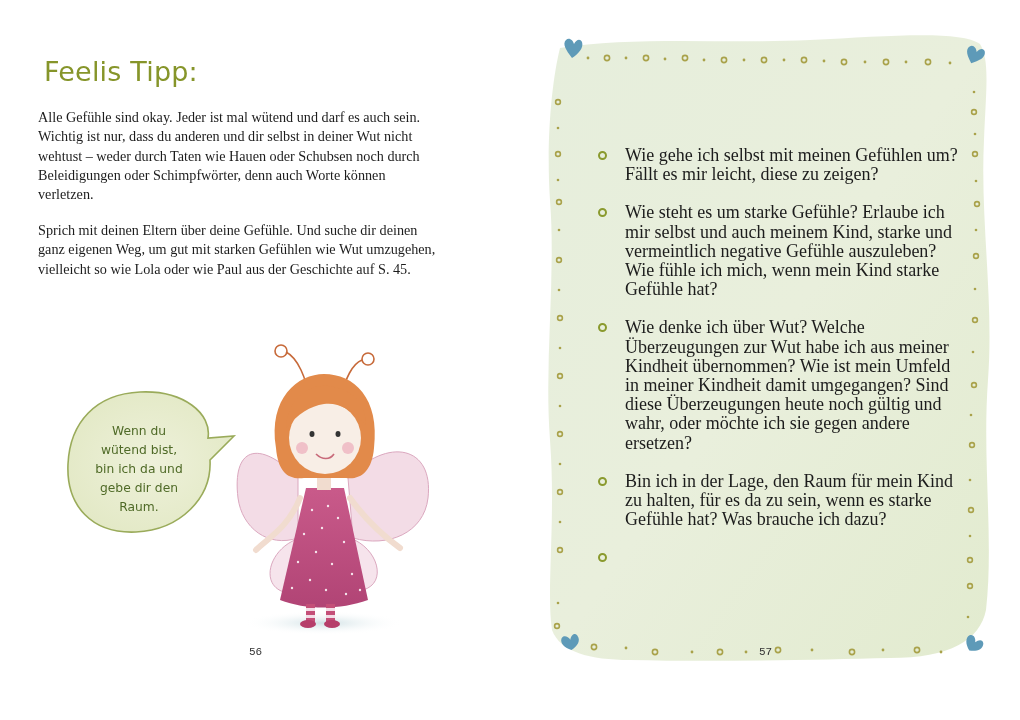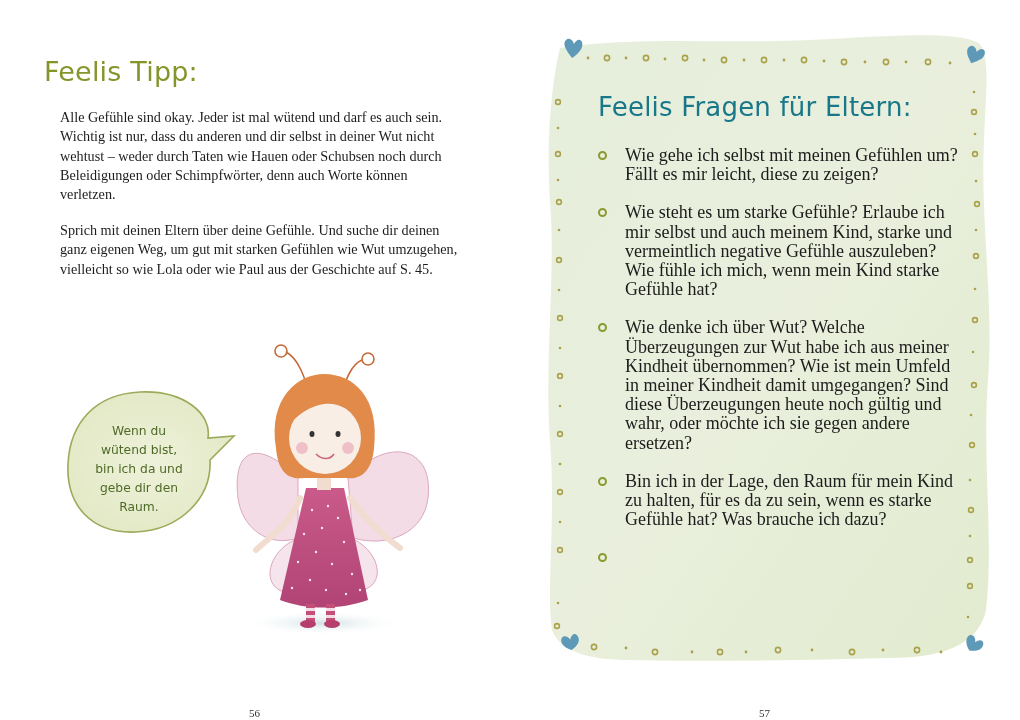--- a/index.html
+++ b/index.html
@@ -5,33 +5,33 @@
   html, body { margin:0; padding:0; }
   body { width:1020px; height:720px; background:#ffffff; position:relative; overflow:hidden;
          font-family:"Liberation Serif", "DejaVu Serif", serif; color:#1a1a1a; }
   .page { position:absolute; top:0; height:515px; }
   .page-left { left:0; width:510px; }
   .page-right { left:510px; width:510px; }
 
   .tipp-title { position:absolute; left:44px; top:56px; margin:0;
     font-family:"DejaVu Sans", sans-serif; font-size:27px; font-weight:normal;
     color:#86952a; letter-spacing:0.2px; }
-  .body-text { position:absolute; left:60px; width:400px; margin:0;
+  .body-text { position:absolute; left:38px; width:400px; margin:0;
     font-size:14.2px; line-height:19.3px; color:#1c1c1c; }
   .p1 { top:108px; }
   .p2 { top:221px; }
 
   .bubble { position:absolute; left:62px; top:388px; width:176px; height:150px; }
   .bubble svg { position:absolute; left:0; top:0; }
   .bubble-text { position:absolute; left:14px; top:34px; width:126px; text-align:center;
     font-family:"DejaVu Sans", sans-serif; font-size:12.3px; line-height:19px; color:#4f6a27; }
 
   .fairy { position:absolute; left:228px; top:338px; width:210px; height:300px; }
 
-  .page-num { position:absolute; top:707px; font-size:11px; color:#333; }
+  .page-num { position:absolute; top:646px; font-size:11px; color:#333;font-family:Liberation Mono, monospace; }
   .pn-left { left:249px; }
   .pn-right { left:249px; }
 
   .wash { position:absolute; left:0; top:0; }
   .fragen-title { position:absolute; left:88px; top:92px; margin:0;
     font-family:"DejaVu Sans", sans-serif; font-size:26px; font-weight:normal;
     color:#18788a; letter-spacing:0.2px; }
   .q-list { position:absolute; left:88px; top:146px; width:360px; margin:0; padding:0; list-style:none; }
   .q-item { position:relative; padding-left:27px; font-size:18px; line-height:19.2px; color:#1c1c1c; }
   .q-bullet { position:absolute; left:0; top:5px; width:5px; height:5px; border:2px solid #8a9a2e;
@@ -244,21 +244,20 @@
     </g>
 
     <g fill="#5e9ab8">
       <path d="M62 58 C56 50 52 44 56 40 C59 37 63 40 64 44 C66 40 70 38 72 42 C74 48 68 54 62 58 Z"></path>
       <path d="M463 64 C458 58 454 52 458 48 C461 45 465 48 466 52 C468 48 472 46 474 50 C476 56 470 60 463 64 Z" transform="rotate(12 466 55)"></path>
       <path d="M59 650 C53 646 50 640 53 636 C56 633 60 636 61 640 C63 636 67 634 69 638 C71 644 66 648 59 650 Z" transform="rotate(-18 60 642)"></path>
       <path d="M462 652 C456 648 453 642 456 638 C459 635 463 638 464 642 C466 638 470 636 472 640 C474 646 469 650 462 652 Z" transform="rotate(24 464 645)"></path>
     </g>
   </svg>
 
-  <h2 class="fragen-title">Feelis Fragen für Eltern:</h2>
 
   <ul class="q-list">
     <li class="q-item" style="margin-bottom:19px;">
       <span class="q-bullet"></span>
       <span>Wie gehe ich selbst mit meinen Gefühlen um? Fällt es mir leicht, diese zu zeigen?</span>
     </li>
     <li class="q-item" style="margin-bottom:19px;">
       <span class="q-bullet"></span>
       <span>Wie steht es um starke Gefühle? Erlaube ich mir selbst und auch meinem Kind, starke und vermeintlich negative Gefühle auszuleben? Wie fühle ich mich, wenn mein Kind starke Gefühle hat?</span>
     </li>

